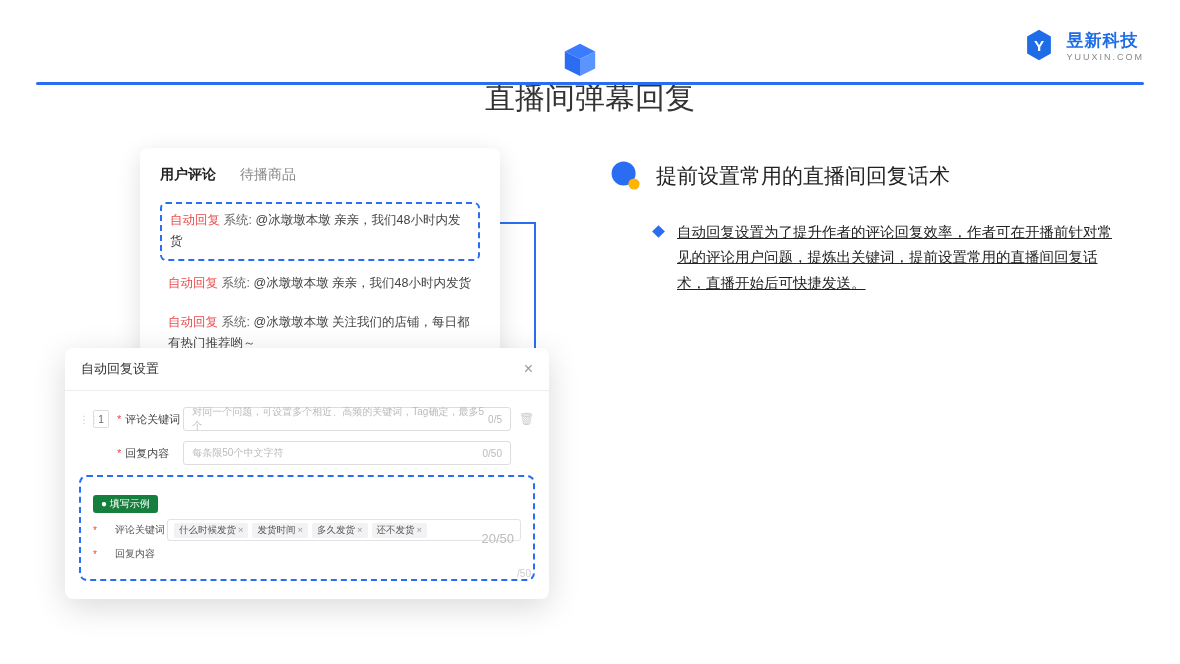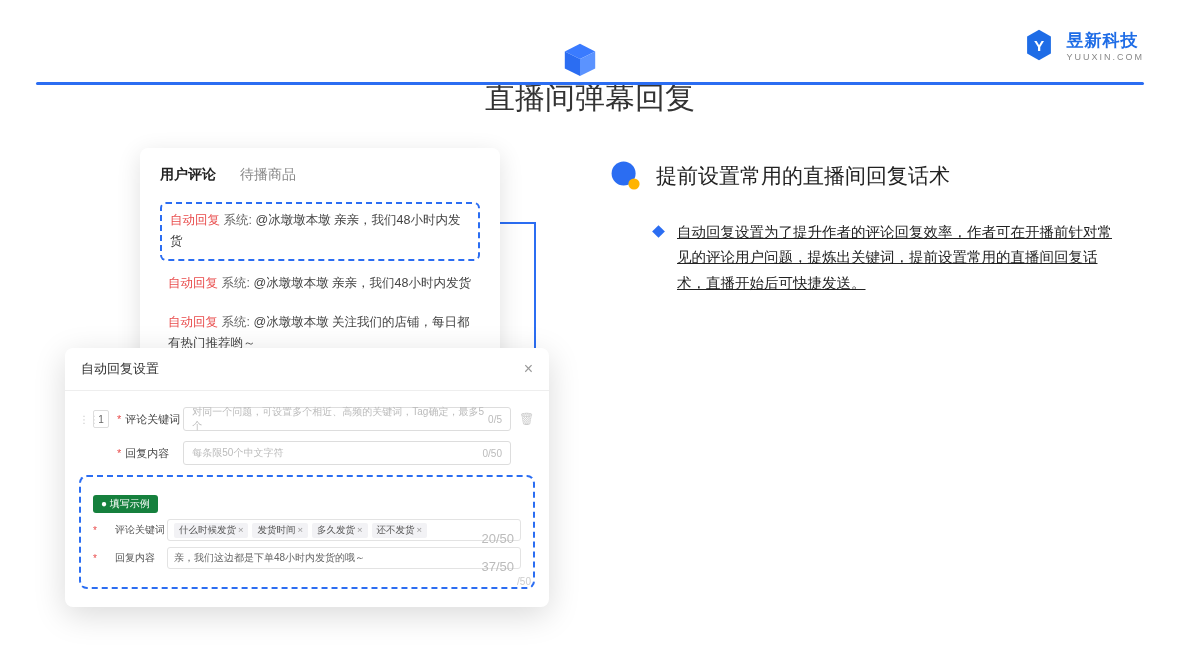--- a/index.html
+++ b/index.html
@@ -167,24 +167,20 @@
               <span class="kw-tag"><span>什么时候发货</span><span class="x">×</span></span>
               <span class="kw-tag"><span>发货时间</span><span class="x">×</span></span>
               <span class="kw-tag"><span>多久发货</span><span class="x">×</span></span>
               <span class="kw-tag"><span>还不发货</span><span class="x">×</span></span>
               <span class="ex-cnt">20/50</span>
             </div>
           </div>
           <div class="ex-row">
             <span class="req-dot">*</span>
             <span class="ex-label">回复内容</span>
-            <div class="ex-input">
-              <span class="ex-text">亲，我们这边都是下单48小时内发货的哦～</span>
-              <span class="ex-cnt">37/50</span>
-            </div>
           </div>
         </div>
         <span class="side-cnt">/50</span>
       </div>
     </div>
   </div>
 
   <div class="right">
     <div class="right-head">
       <div class="chat-icon">

